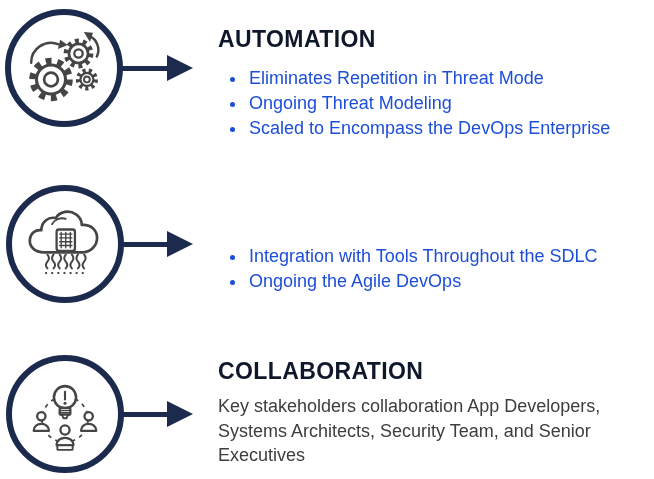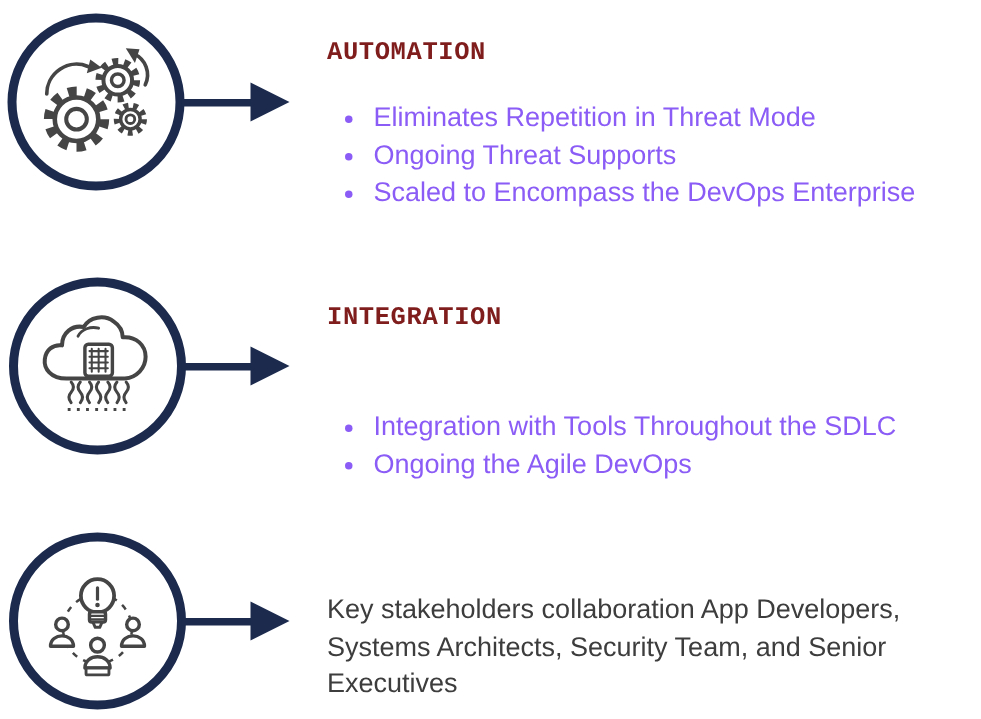--- a/index.html
+++ b/index.html
@@ -30,27 +30,27 @@
   .arrow .head{
     position:absolute;left:46px;top:0;
     width:0;height:0;
     border-left:26px solid #1b2a4d;
     border-top:13px solid transparent;
     border-bottom:13px solid transparent;
   }
   
   h2.sec-title{
     position:absolute;left:218px;margin:0;
-    font-size:17px;font-weight:bold;color:#7f1d1d;
-    letter-spacing:0.4px;white-space:nowrap;font-family:Liberation Mono, monospace;
+    font-size:23px;font-weight:bold;color:#0f172a;
+    letter-spacing:0.4px;white-space:nowrap;
   }
   ul.sec-bullets{
     position:absolute;left:218px;margin:0;
     padding:0 0 0 29px;
-    font-size:18px;line-height:25px;color:#8b5cf6;
+    font-size:18px;line-height:25px;color:#1d4ed8;
     list-style-type:disc;
   }
   ul.sec-bullets li{padding-left:2px;white-space:nowrap;}
   p.sec-paragraph{
     position:absolute;left:218px;top:394px;width:452px;margin:0;
     font-size:18px;line-height:24.5px;color:#3d3d3d;
   }
   
   .ln{fill:none;stroke:#454545;stroke-linecap:round;stroke-linejoin:round;}
   .lnw{fill:#ffffff;stroke:#454545;stroke-linecap:round;stroke-linejoin:round;}
@@ -85,21 +85,21 @@
       </svg>
     </span>
   </div>
   <div class="arrow" style="left:121px;top:55px;">
     <span class="shaft"></span>
     <span class="head"></span>
   </div>
   <h2 class="sec-title" style="top:26px;">AUTOMATION</h2>
   <ul class="sec-bullets" style="top:66px;">
     <li>Eliminates Repetition in Threat Mode</li>
-    <li>Ongoing Threat Supports</li>
+    <li>Ongoing Threat Modeling</li>
     <li>Scaled to Encompass the DevOps Enterprise</li>
   </ul>
 
   <div class="circle" style="left:6px;top:185px;">
     <span>
       <svg width="84" height="84" viewBox="0 0 110 110">
 
         <path class="lnw" stroke-width="3.5" d="M 28,66 C 14,66 8,57 9,49 C 10,41 16,36 24,37 C 24,26 33,19 43,21 C 48,12 61,10 69,16 C 75,20 77,26 77,30 C 89,29 97,37 97,47 C 97,57 89,65 79,66 Z"></path>
         <path class="ln" stroke-width="2.5" d="M 38,29 C 41,23 49,20 56,22"></path>
 
@@ -114,22 +114,21 @@
         <path class="ln" stroke-width="2.6" d="M72,69 q-4,4.5 0,9 q4,4.5 0,9"></path>
         <path class="ln" stroke-width="2.6" d="M80,69 q4,4.5 0,9 q-4,4.5 0,9"></path>
         <line class="teeth" x1="29" y1="93" x2="84" y2="93" stroke-width="2.5" stroke-dasharray="2.5 5.5"></line>
       </svg>
     </span>
   </div>
   <div class="arrow" style="left:121px;top:231px;">
     <span class="shaft"></span>
     <span class="head"></span>
   </div>
-  <h2 class="sec-title" style="top:203px;">INTEGRATION</h2>
-  <ul class="sec-bullets" style="top:244px;margin-top:28px;">
+  <ul class="sec-bullets" style="top:244px;">
     <li>Integration with Tools Throughout the SDLC</li>
     <li>Ongoing the Agile DevOps</li>
   </ul>
 
   <div class="circle" style="left:6px;top:355px;">
     <span>
       <svg width="84" height="84" viewBox="0 0 110 110">
 
         <circle class="teeth" cx="55" cy="62" r="30" stroke-width="2.2" stroke-dasharray="5 6"></circle>
 
@@ -149,15 +148,16 @@
         <circle class="lnw" cx="55" cy="76" r="6" stroke-width="3"></circle>
         <path class="lnw" stroke-width="3" d="M44,96 C44,83 66,83 66,96 Z"></path>
         <rect class="lnw" stroke-width="2.5" x="45" y="96" width="20" height="6" rx="1"></rect>
       </svg>
     </span>
   </div>
   <div class="arrow" style="left:121px;top:401px;">
     <span class="shaft"></span>
     <span class="head"></span>
   </div>
+  <h2 class="sec-title" style="top:358px;">COLLABORATION</h2>
   <p class="sec-paragraph">Key stakeholders collaboration App Developers, Systems Architects, Security Team, and Senior Executives</p>
 
 </div>
 
 </body></html>

